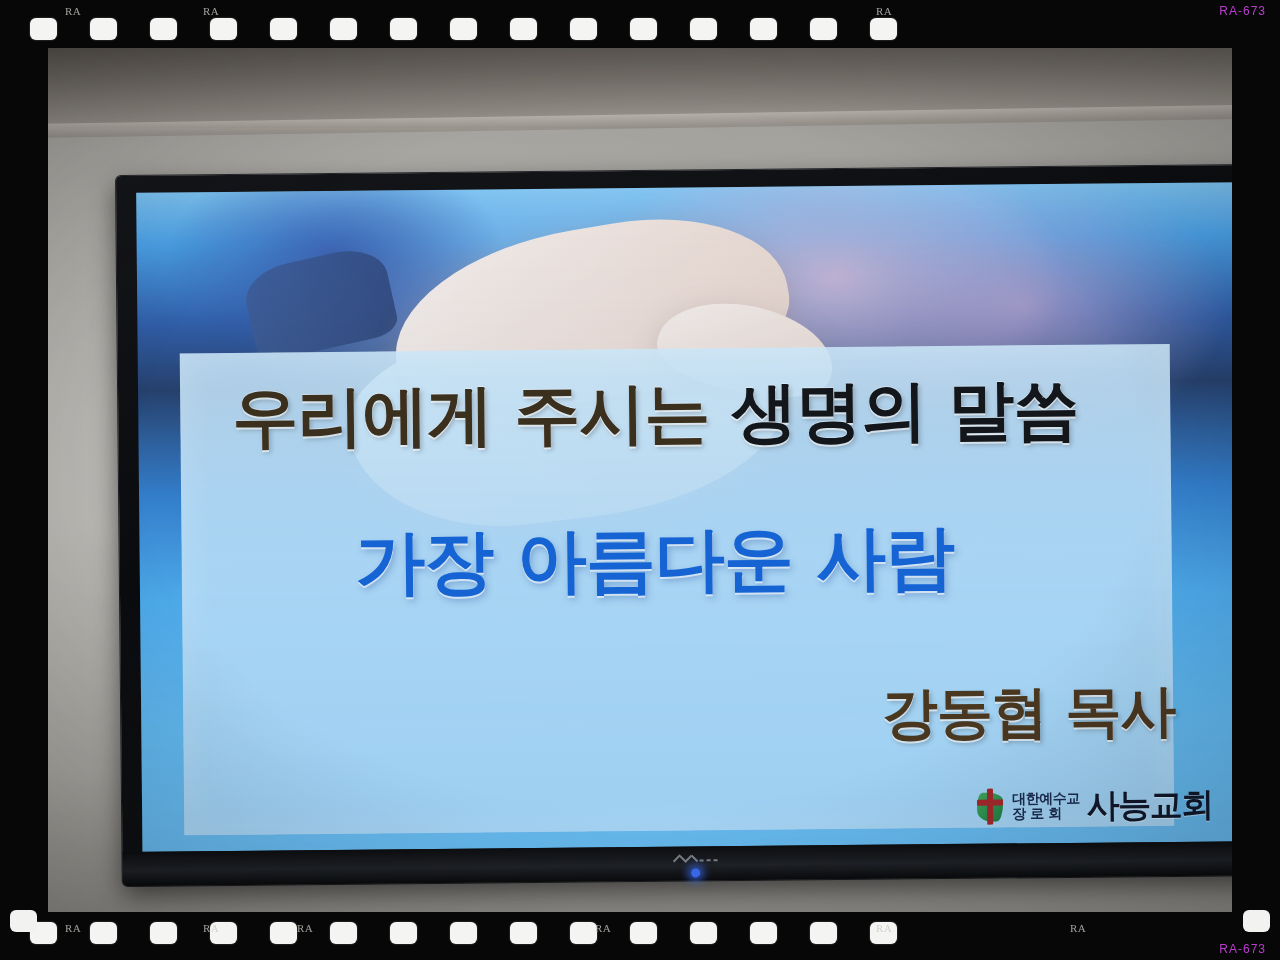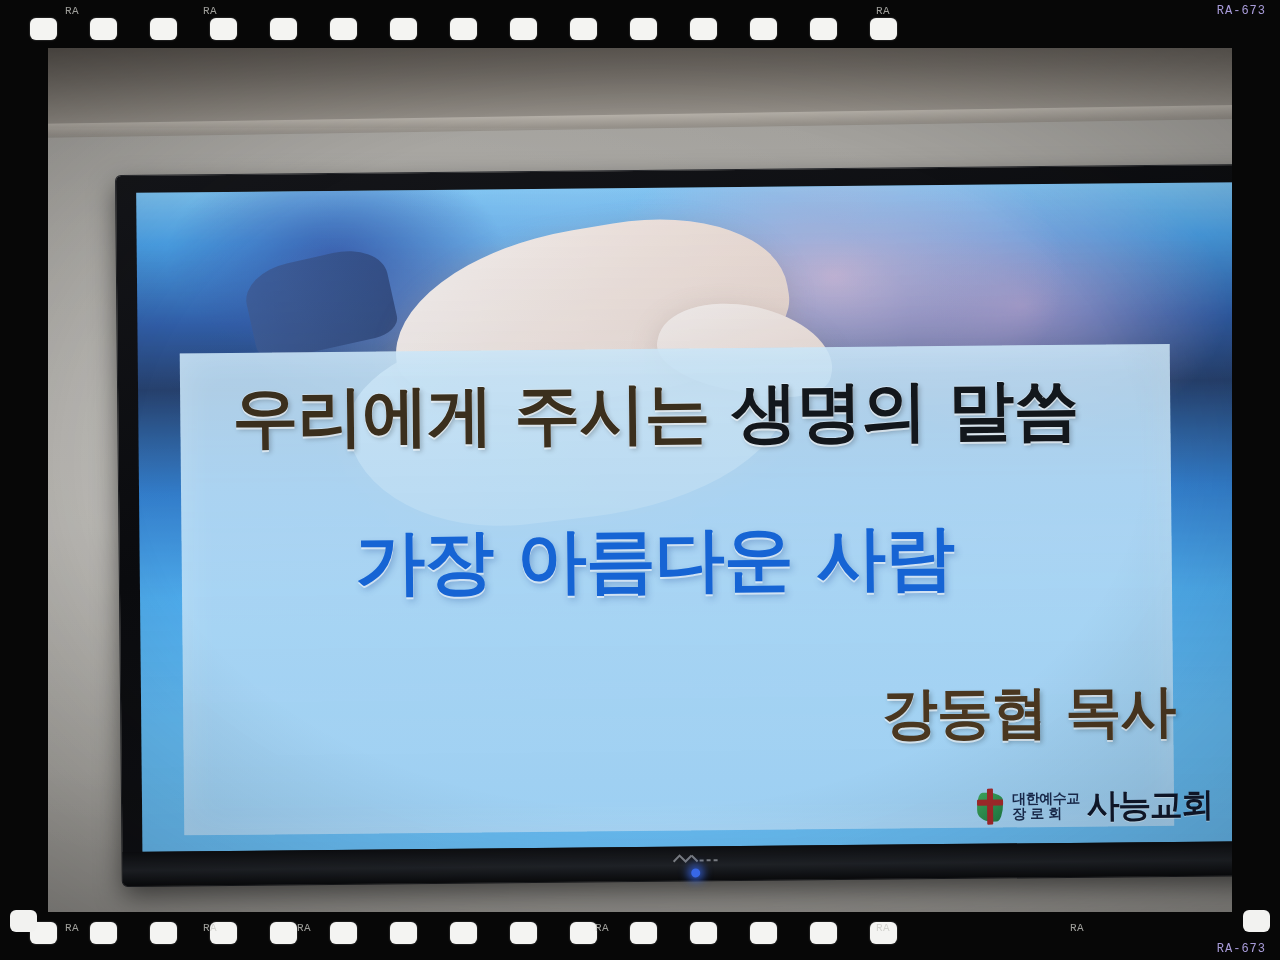--- a/index.html
+++ b/index.html
@@ -20,23 +20,23 @@
   .hole{width:27px;height:22px;background:#f4f4f2;border-radius:6px;flex:0 0 auto;
         box-shadow:0 0 2px rgba(255,255,255,.35);}
 
   .side-strip{position:absolute;top:0;height:960px;width:48px;background:#070707;z-index:39;}
   .side-strip.left{left:0;}
   .side-strip.right{right:0;}
 
   .corner-hole{position:absolute;width:27px;height:22px;background:#f2f2f0;border-radius:6px;z-index:41;}
 
   .ra-mark{position:absolute;color:#c9c9c4;font-size:11px;letter-spacing:.5px;
-           font-family:Liberation Mono, monospace;z-index:45;opacity:.78;}
-  .ra-code{position:absolute;color:#c4b5fd;font-size:12px;letter-spacing:1px;
-           font-family:Liberation Mono, monospace;z-index:45;opacity:.85;}
+           font-family:Liberation Serif, serif;z-index:45;opacity:.78;}
+  .ra-code{position:absolute;color:#d946ef;font-size:12px;letter-spacing:1px;
+           font-family:Liberation Sans, sans-serif;z-index:45;opacity:.85;}
 
   
   .room{position:absolute;left:28px;top:28px;width:1224px;height:904px;overflow:hidden;
         background:linear-gradient(180deg,#9c9a96 0%,#a9a7a2 22%,#b3b1ac 55%,#a6a49f 82%,#8e8c88 100%);
         border-radius:10px 10px 6px 6px;}
   .soffit{position:absolute;left:0;top:0;width:1224px;height:108px;
         background:linear-gradient(180deg,#3b3734 0%,#55504b 18%,#6d6862 48%,#8a857e 80%,#9d9892 100%);
         transform:skewY(-0.9deg);transform-origin:left top;}
   .soffit-lip{position:absolute;left:0;top:96px;width:1224px;height:14px;
         background:linear-gradient(180deg,#bdb8b0,#8d8881);transform:skewY(-0.9deg);transform-origin:left top;opacity:.8;}

